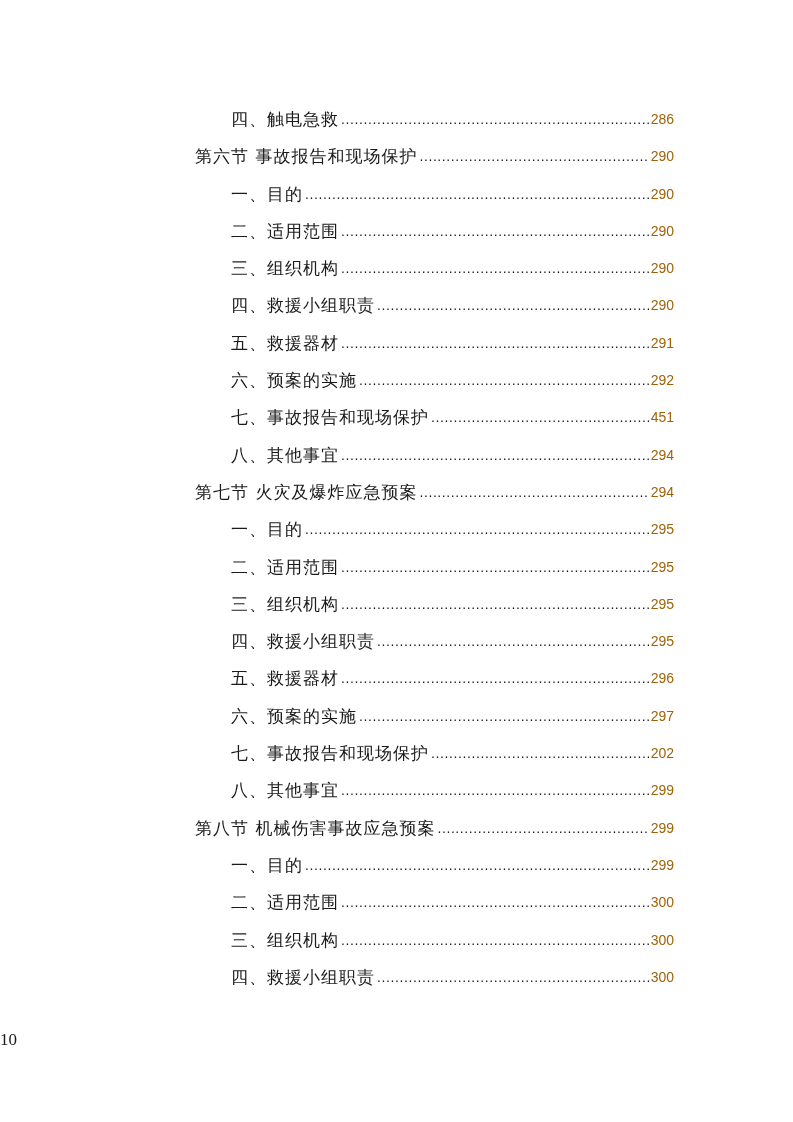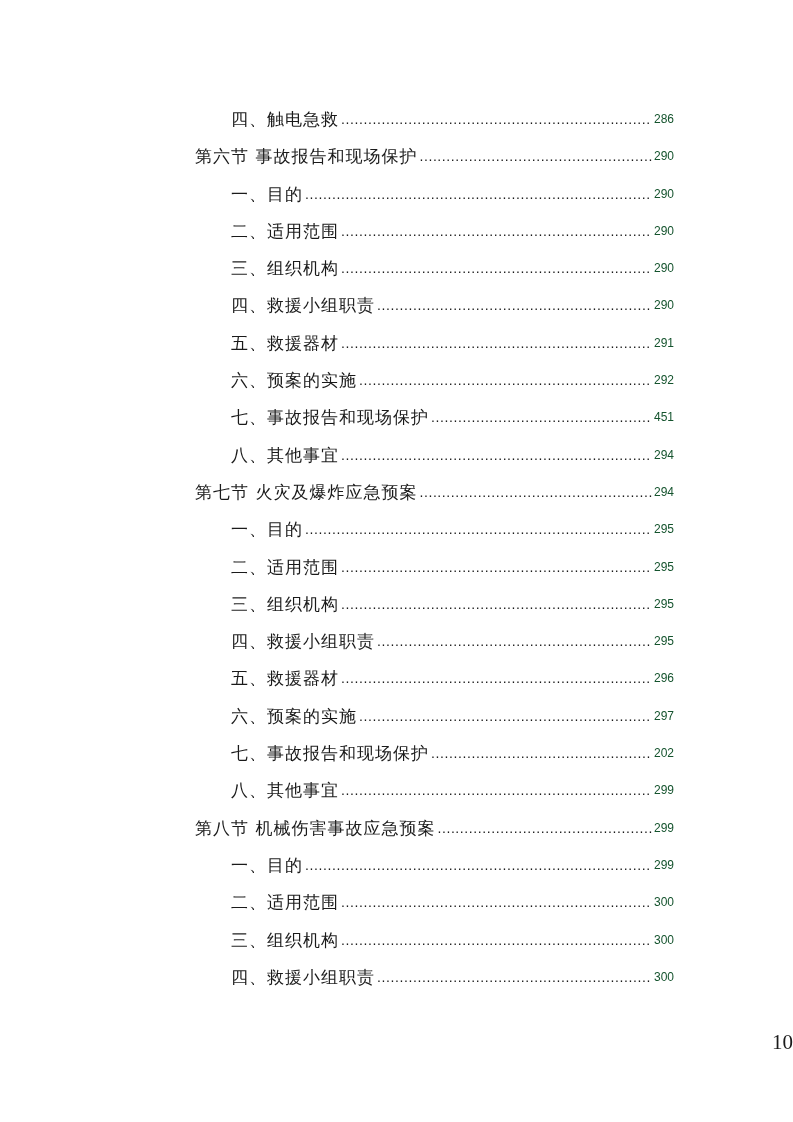--- a/index.html
+++ b/index.html
@@ -14,25 +14,25 @@
   .row.sub { padding-left: 36px; }
   .row .title { flex: 0 0 auto; letter-spacing: 1px; }
   .row .dots {
     flex: 1 1 auto; overflow: hidden; margin: 0 2px; color: #1a1a1a;
     font-family: "Liberation Sans", sans-serif; font-size: 14px; letter-spacing: 0.6px;
   }
   .row .dots::before {
     content: "................................................................................................................................................................";
   }
   .row .page-num {
-    flex: 0 0 auto; font-family: "Liberation Sans", sans-serif; font-size: 12px; color: #14532d;
+    flex: 0 0 auto; font-family: "Liberation Sans", sans-serif; font-size: 14px; color: #a16207;
   }
   .footer {
-    position: absolute; left: 0; width: 793px; top: 1030px; text-align: right;
-    font-family: "Liberation Serif", serif; font-size: 21px; color: #1a1a1a;
+    position: absolute; left: 0; width: 793px; top: 1030px; text-align: left;
+    font-family: "Liberation Serif", serif; font-size: 17px; color: #1a1a1a;
   }
 </style>
 </head>
 <body>
 
 <div class="page">
   <div class="toc">
     <div class="row sub">
         <span class="title">四、触电急救</span>
         <span class="dots"></span>

